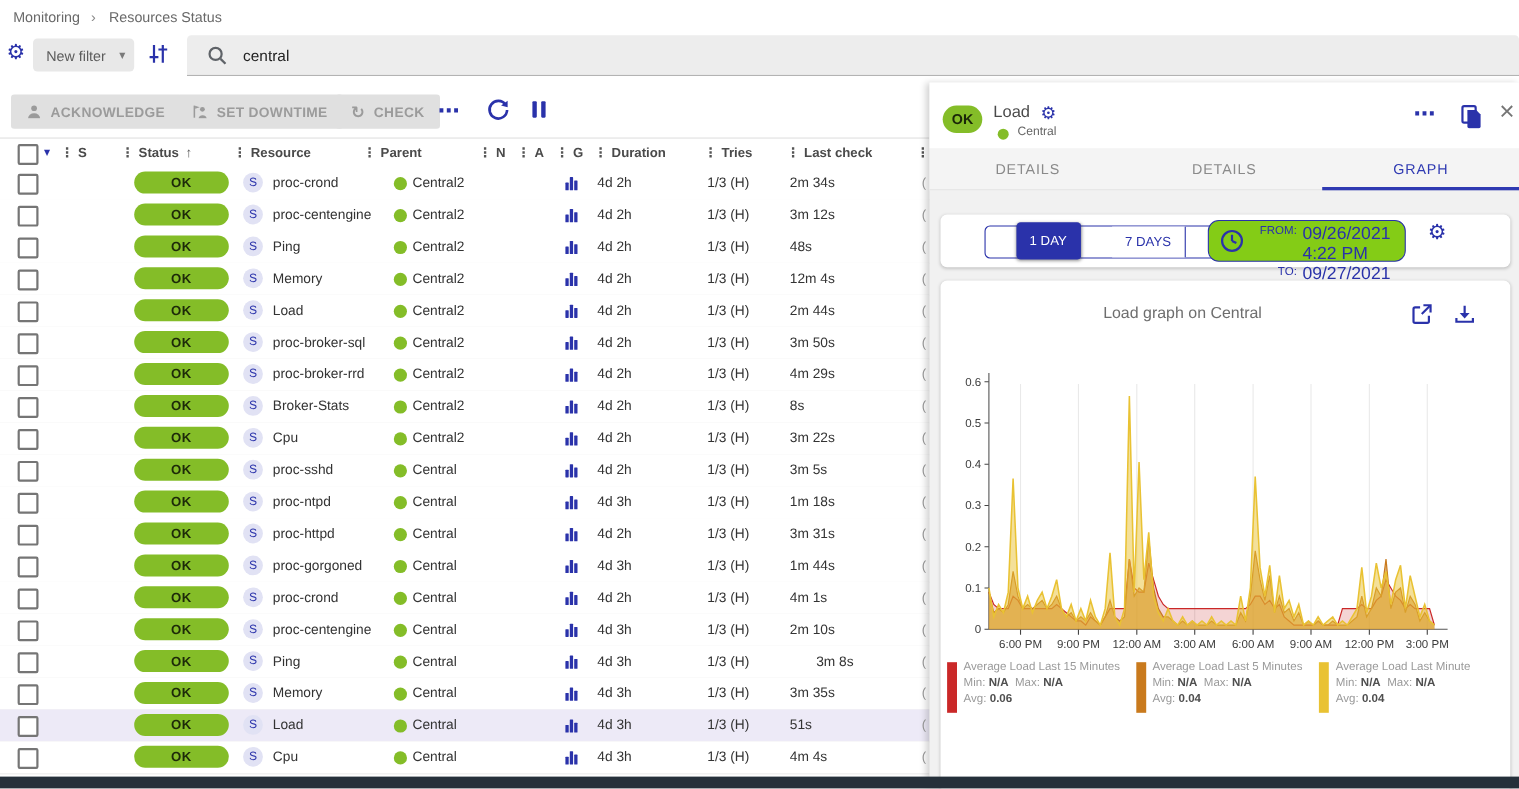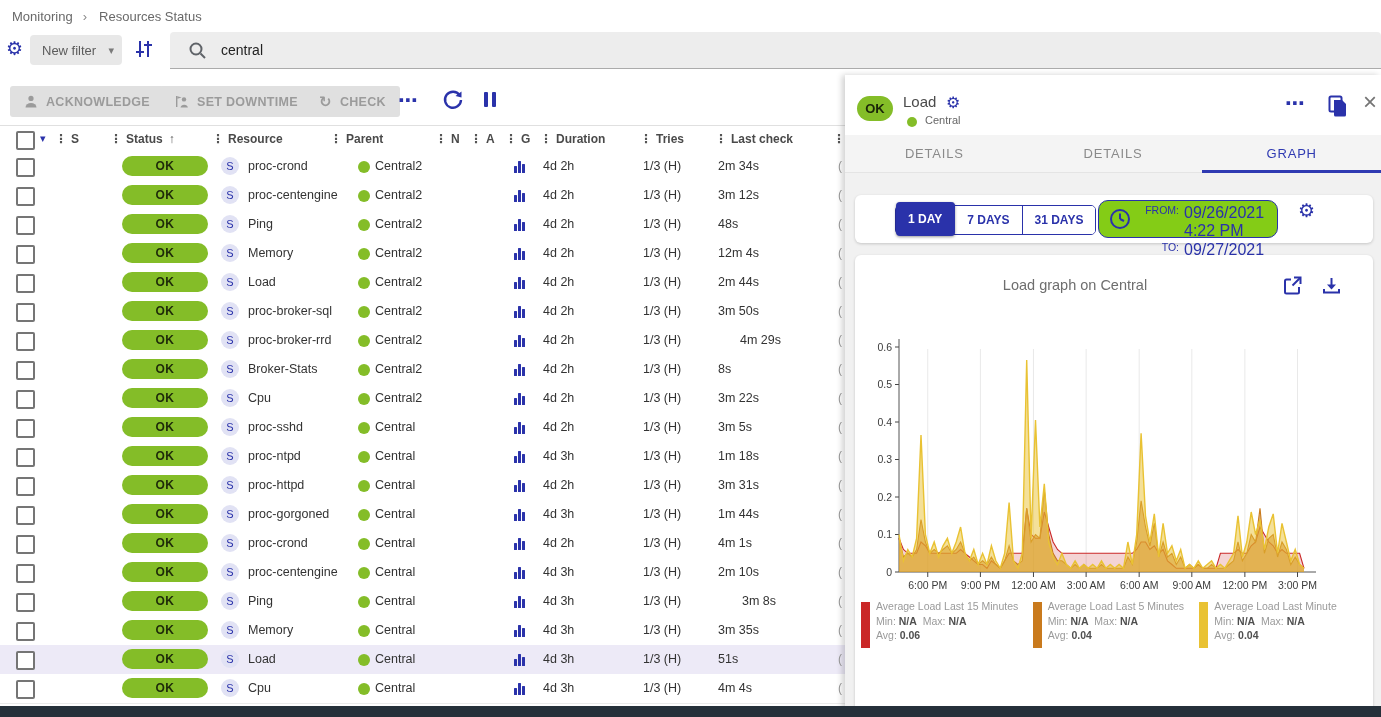--- a/index.html
+++ b/index.html
@@ -61,22 +61,22 @@
   .pmore{position:absolute;left:440px;top:16px;}
   .pcopy{position:absolute;left:483px;top:20px;}
   .pclose{position:absolute;left:512px;top:12px;font-size:24px;color:#757575;background:none;border:none;cursor:pointer;font-family:inherit;}
   .tabs{position:absolute;left:0;top:60px;width:100%;height:37px;background:#f4f4f4;border-bottom:1px solid #e4e4e4;display:flex;}
   .tab{flex:1;border:none;background:none;font-family:inherit;font-size:13px;letter-spacing:.8px;color:#8a8a8a;cursor:pointer;position:relative;}
   .tab.active{color:#2f3ab2;}
   .tab.active::after{content:"";position:absolute;left:0;bottom:-1px;width:100%;height:3px;background:#2f3ab2;}
   .card{position:absolute;background:#fff;border-radius:6px;box-shadow:0 1px 3px rgba(0,0,0,.18);}
   .card.timecard{left:10px;top:120px;width:518px;height:48px;}
   .rangegroup{position:absolute;left:40px;top:10px;height:28px;display:flex;border:1px solid #2a32aa;border-radius:5px;}
-  .rbtn{border:none;background:#fff;color:#2a32aa;font-weight:bold;font-size:12px;font-family:inherit;
-        padding:0 12px;cursor:pointer;border-right:1px solid #2a32aa;}
+  .rbtn{border:none;background:#fff;color:#2a32aa;font-weight:normal;font-size:12px;font-family:inherit;
+        padding:0 12px;cursor:pointer;border-right:1px solid #2a32aa;margin-left:28px;}
   .rbtn:last-child{border-right:none;border-radius:0 4px 4px 0;}
   .rbtn.active{background:#2a32aa;color:#fff;border-radius:4px;position:relative;top:-4px;height:34px;box-shadow:0 1px 3px rgba(0,0,0,.4);}
   .fromto{position:absolute;left:243px;top:5px;width:178px;height:36px;border:1px solid #2a32aa;border-radius:10px;cursor:pointer;background:#84cc16;}
   .fromto .clock{position:absolute;left:10px;top:7px;}
   .ftgrid{position:absolute;left:40px;top:3px;display:grid;grid-template-columns:40px auto;column-gap:5px;row-gap:1px;}
   .ftl{font-size:10.5px;color:#2a32aa;text-align:right;}
   .ftv{font-size:16px;color:#2a32aa;}
   .setgear{position:absolute;left:437px;top:3px;font-size:19px;color:#2a32aa;background:none;border:none;cursor:pointer;}
   .card.graphcard{left:10px;top:180px;width:518px;height:520px;}
   .gtitle{position:absolute;left:0;top:22px;width:440px;text-align:center;font-size:14.5px;color:#6e6e6e;}
@@ -283,21 +283,21 @@
         <span class="rcell" style="left:248px;">proc-broker-rrd</span>
         <span class="pdot"></span>
         <span class="rcell" style="left:375px;">Central2</span>
         <span class="gbars">
           <i></i>
           <i></i>
           <i></i>
         </span>
         <span class="rcell" style="left:543px;">4d 2h</span>
         <span class="rcell" style="left:643px;">1/3 (H)</span>
-        <span class="rcell" style="left:740px;">4m 29s</span>
+        <span class="rcell" style="left:718px;">4m 29s</span>
         <span class="sliver">(</span>
       </div>
       <div class="trow" style="top: 203px;">
         <span class="cb"></span>
         <span class="badge-ok">OK</span>
         <span class="schip">S</span>
         <span class="rcell" style="left:248px;">Broker-Stats</span>
         <span class="pdot"></span>
         <span class="rcell" style="left:375px;">Central2</span>
         <span class="gbars">

